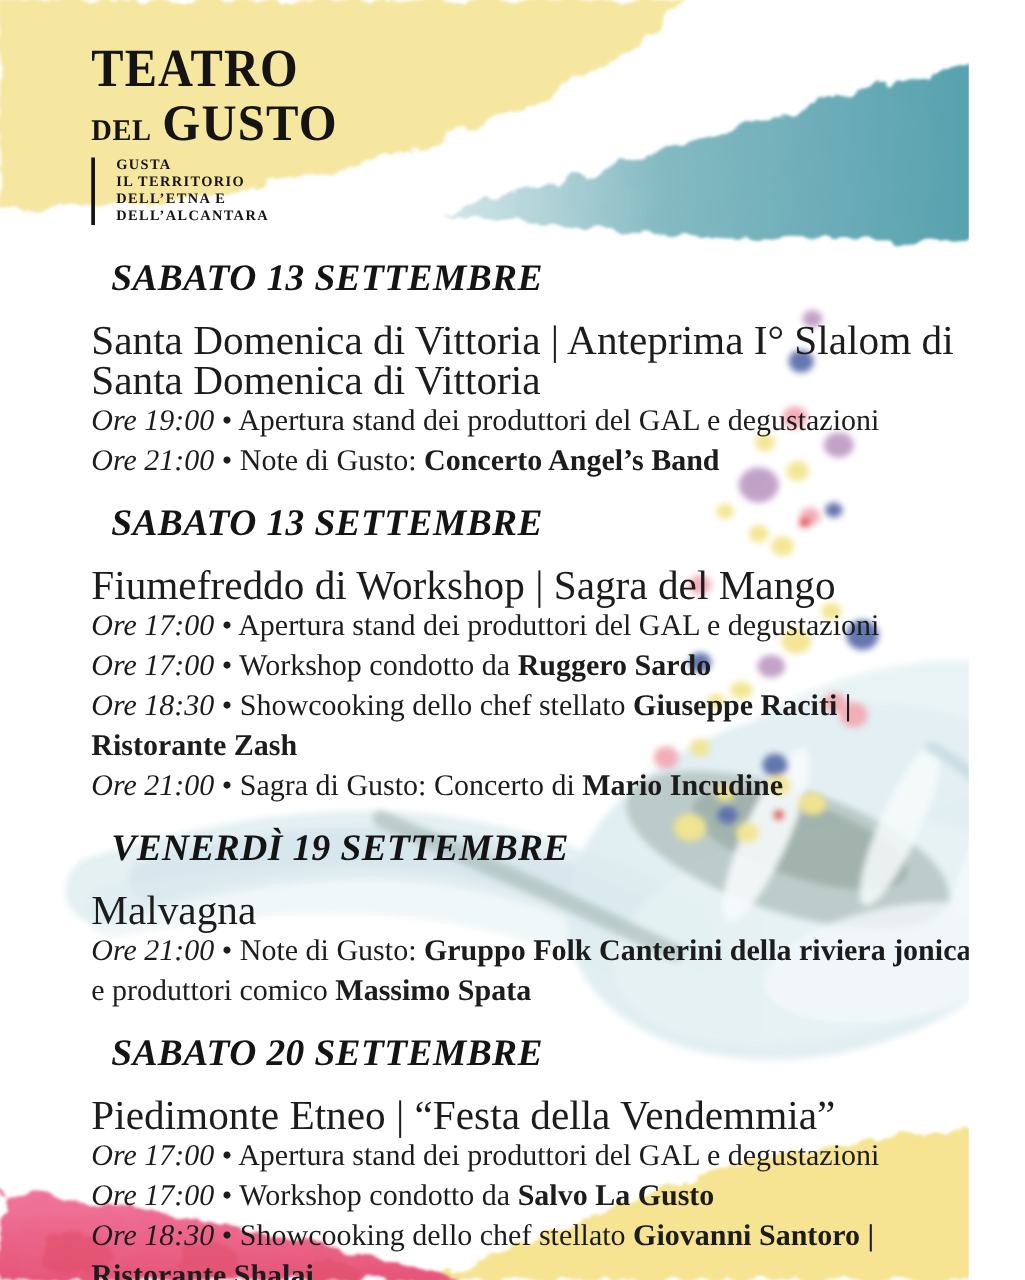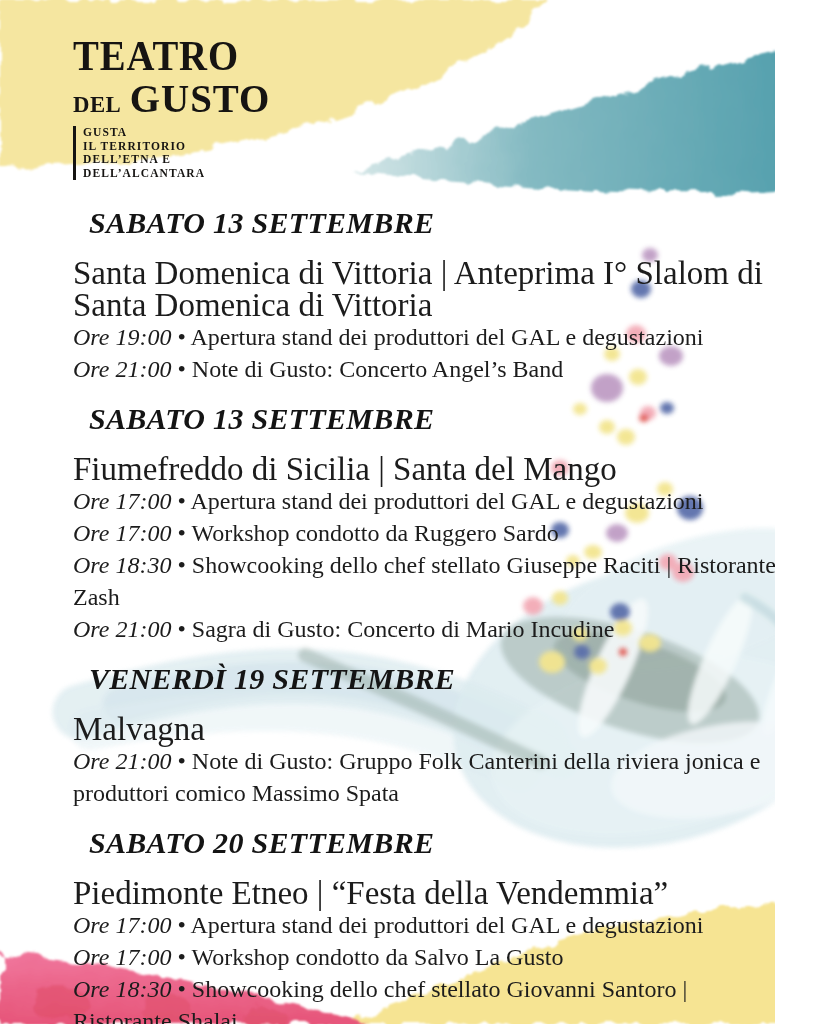--- a/index.html
+++ b/index.html
@@ -11,35 +11,35 @@
   
   .logo{position:absolute;left:73px;top:34px;z-index:2;}
   .logo-title{
     font-size:43px;font-weight:bold;letter-spacing:1px;line-height:1.0;
     transform:scaleX(.9);transform-origin:left top;color:#161412;
   }
   .logo-sub{margin-top:1px;line-height:1.0;transform:scaleX(.95);transform-origin:left top;color:#161412;}
   .logo-sub .del{font-size:24px;font-weight:bold;letter-spacing:.5px;margin-right:9px;}
   .logo-sub .gusto{font-size:41px;font-weight:bold;letter-spacing:1px;}
   .tagline{
-    margin-top:7px;border-left:3px solid #161412;padding-left:7px;
+    margin-top:7px;border-left:3px solid #161412;padding-left:17px;
     font-size:11.5px;font-weight:bold;letter-spacing:1.1px;line-height:13.5px;color:#161412;
   }
   
   .content{position:absolute;left:73px;top:189px;width:706px;z-index:2;}
   .section{margin:14px 0 0 0;}
   .section:first-child{margin-top:0;}
   .heading{
     margin:16px;font-size:30px;font-weight:bold;font-style:italic;
     letter-spacing:.3px;line-height:36px;color:#141414;
   }
   .loc{margin:0;font-size:33px;line-height:32px;}
   .item{margin:0;font-size:24px;line-height:32px;}
   .item .time{font-style:italic;}
-  .item b{font-weight:normal;}
+  .item b{font-weight:bold;}
 </style>
 </head>
 <body>
 
 <div class="poster">
 
   <svg class="deco" viewBox="0 0 820 1024" xmlns="http://www.w3.org/2000/svg">
     <defs>
       <filter id="rough" x="-15%" y="-15%" width="130%" height="130%">
         <feTurbulence type="fractalNoise" baseFrequency="0.045" numOctaves="3" result="n"></feTurbulence>
@@ -142,21 +142,21 @@
 
     <section class="section">
       <h2 class="heading">SABATO 13 SETTEMBRE</h2>
       <p class="loc">Santa Domenica di Vittoria | Anteprima I° Slalom di Santa Domenica di Vittoria</p>
       <p class="item"><span class="time">Ore 19:00</span><span> • </span><span>Apertura stand dei produttori del GAL e degustazioni</span><b></b><span></span><b></b></p>
       <p class="item"><span class="time">Ore 21:00</span><span> • </span><span>Note di Gusto: </span><b>Concerto Angel’s Band</b><span></span><b></b></p>
     </section>
 
     <section class="section">
       <h2 class="heading">SABATO 13 SETTEMBRE</h2>
-      <p class="loc">Fiumefreddo di Sicilia | Santa del Mango</p>
+      <p class="loc">Fiumefreddo di Workshop | Sagra del Mango</p>
       <p class="item"><span class="time">Ore 17:00</span><span> • </span><span>Apertura stand dei produttori del GAL e degustazioni</span><b></b><span></span><b></b></p>
       <p class="item"><span class="time">Ore 17:00</span><span> • </span><span>Workshop condotto da </span><b>Ruggero Sardo</b><span></span><b></b></p>
       <p class="item"><span class="time">Ore 18:30</span><span> • </span><span>Showcooking dello chef stellato </span><b>Giuseppe Raciti | Ristorante Zash</b><span></span><b></b></p>
       <p class="item"><span class="time">Ore 21:00</span><span> • </span><span>Sagra di Gusto: Concerto di </span><b>Mario Incudine</b><span></span><b></b></p>
     </section>
 
     <section class="section">
       <h2 class="heading">VENERDÌ 19 SETTEMBRE</h2>
       <p class="loc">Malvagna</p>
       <p class="item"><span class="time">Ore 21:00</span><span> • </span><span>Note di Gusto: </span><b>Gruppo Folk Canterini della riviera jonica</b><span> e produttori comico </span><b>Massimo Spata</b></p>

